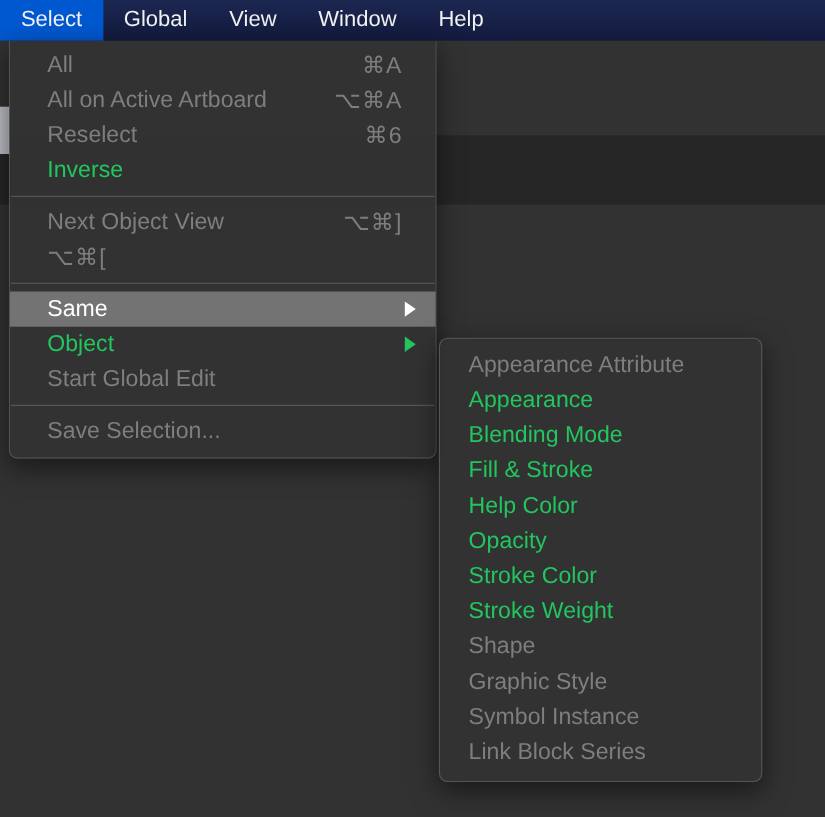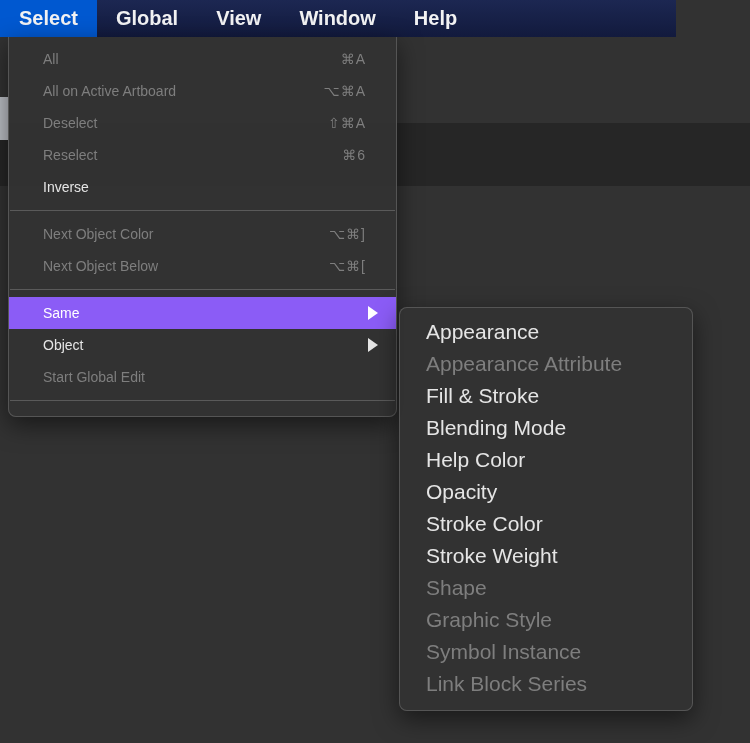--- a/index.html
+++ b/index.html
@@ -20,27 +20,26 @@
   }
   .bg-light-small {
     position: absolute;
     left: 0; top: 97px;
     width: 9px; height: 43px;
     background: #bdc0c6;
   }
   .menubar {
     position: absolute;
     left: 0; top: 0;
-    width: 676px; height: 37px;
+    width: 750px; height: 37px;
     background: linear-gradient(#1c2752, #121a3d);
     display: flex;
     align-items: stretch;
     color: #f2f2f3;
     font-size: 20px;
-    font-weight: bold;
   }
   .menubar-item {
     padding: 0 19px;
     display: flex;
     align-items: center;
     cursor: default;
   }
   .menubar-item.highlighted { background: #0058d0; }
 
   .dropdown {
@@ -54,27 +53,27 @@
     padding-top: 6px;
     padding-bottom: 8px;
     box-shadow: 0 8px 24px rgba(0,0,0,0.5);
   }
   .dropdown-row {
     position: relative;
     display: flex;
     align-items: center;
     height: 32px;
     padding: 0 30px 0 34px;
-    font-size: 14px;
+    font-size: 21px;
   }
   .dropdown-row .label { flex: 1 1 auto; white-space: nowrap; }
   .dropdown-row .shortcut { color: inherit; letter-spacing: 1px; }
-  .enabled { color: #e5e5e5; }
+  .enabled { color: #22c55e; }
   .disabled { color: #7e7e7e; }
-  .dropdown-row.highlighted { background: #8b5cf6; color:#ffffff; }
+  .dropdown-row.highlighted { background: #737373; color:#ffffff; }
   .sep {
     height: 1px;
     background: #5a5a5a;
     margin: 7px 1px;
   }
   .arrow {
     position: absolute;
     right: 18px;
     width: 0; height: 0;
     border-top: 7px solid transparent;
@@ -127,68 +126,66 @@
 <div class="dropdown" id="select-menu">
     <div class="dropdown-row disabled">
       <span class="label">All</span>
       <span class="shortcut">⌘A</span>
     </div>
     <div class="dropdown-row disabled">
       <span class="label">All on Active Artboard</span>
       <span class="shortcut">⌥⌘A</span>
     </div>
     <div class="dropdown-row disabled">
-      <span class="label">Deselect</span>
-      <span class="shortcut">⇧⌘A</span>
-    </div>
-    <div class="dropdown-row disabled">
       <span class="label">Reselect</span>
       <span class="shortcut">⌘6</span>
     </div>
     <div class="dropdown-row enabled">
       <span class="label">Inverse</span>
     </div>
     <div class="sep"></div>
     <div class="dropdown-row disabled">
-      <span class="label">Next Object Color</span>
+      <span class="label">Next Object View</span>
       <span class="shortcut">⌥⌘]</span>
     </div>
     <div class="dropdown-row disabled">
-      <span class="label">Next Object Below</span>
       <span class="shortcut">⌥⌘[</span>
     </div>
     <div class="sep"></div>
     <div class="dropdown-row enabled highlighted">
       <span class="label">Same</span>
       <span class="arrow"></span>
     </div>
     <div class="dropdown-row enabled">
       <span class="label">Object</span>
       <span class="arrow"></span>
     </div>
     <div class="dropdown-row disabled">
       <span class="label">Start Global Edit</span>
     </div>
     <div class="sep"></div>
+    <div class="dropdown-row disabled">
+      <span class="label">Save Selection...</span>
+    </div>
   </div>
 
 <div class="submenu" id="same-submenu">
+    <div class="submenu-row disabled">
+      <span>Appearance Attribute</span>
+    </div>
     <div class="submenu-row enabled">
       <span>Appearance</span>
     </div>
-    <div class="submenu-row disabled">
-      <span>Appearance Attribute</span>
+    <div class="submenu-row enabled">
+      <span>Blending Mode</span>
     </div>
     <div class="submenu-row enabled">
       <span>Fill &amp; Stroke</span>
     </div>
     <div class="submenu-row enabled">
-      <span>Blending Mode</span>
-    </div>
-    <div class="submenu-row enabled">
       <span>Help Color</span>
     </div>
     <div class="submenu-row enabled">
       <span>Opacity</span>
     </div>
     <div class="submenu-row enabled">
       <span>Stroke Color</span>
     </div>
     <div class="submenu-row enabled">
       <span>Stroke Weight</span>

